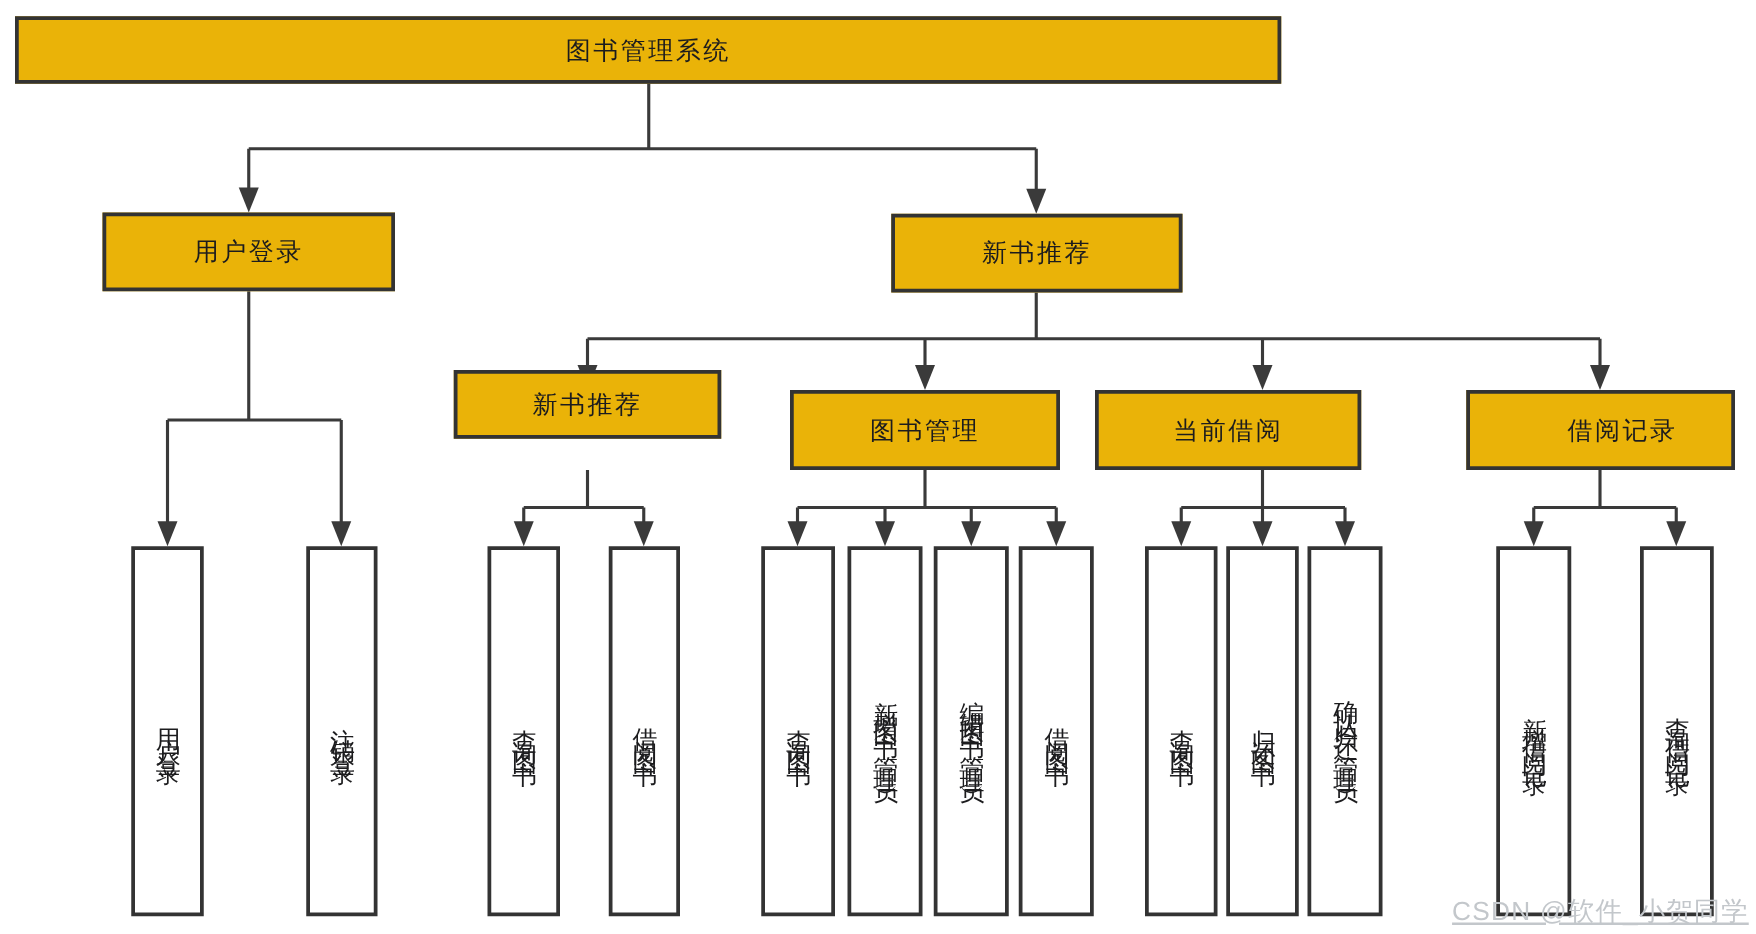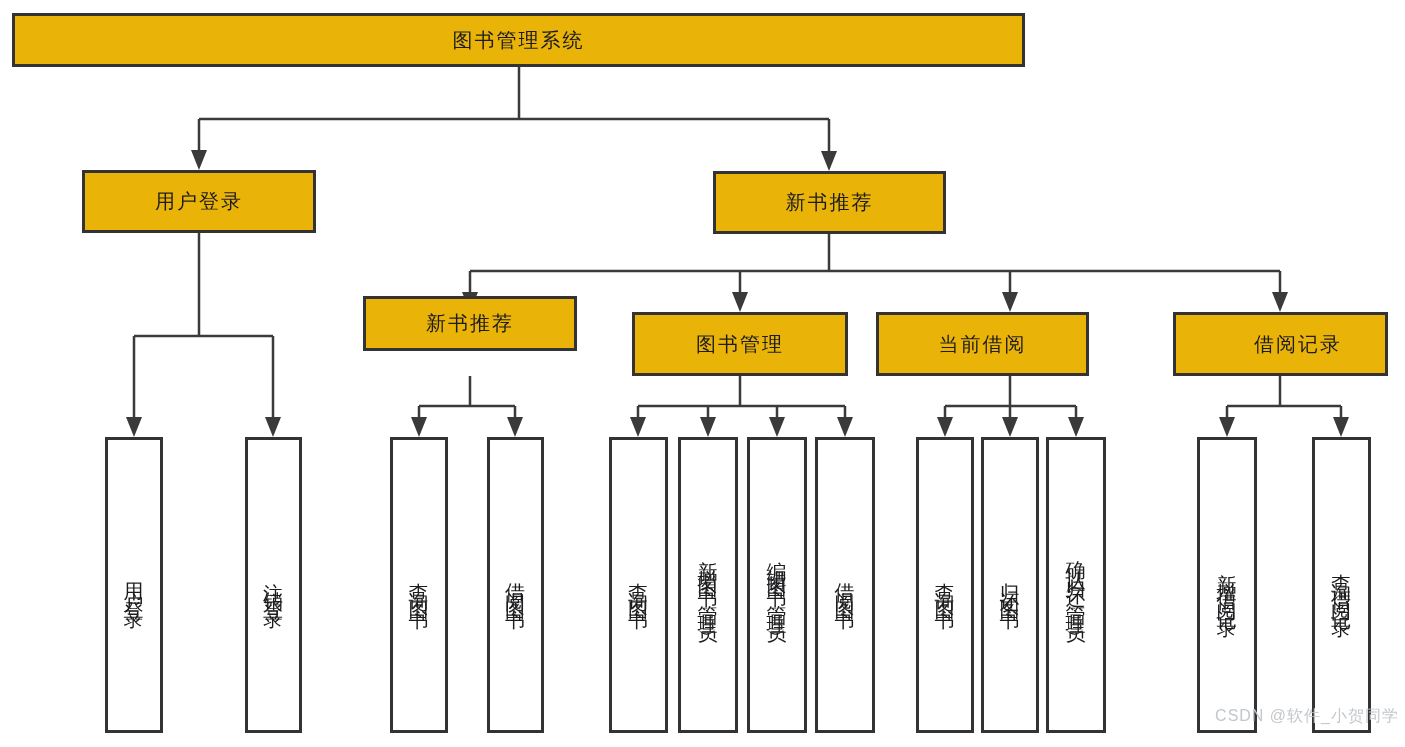--- a/index.html
+++ b/index.html
@@ -23,22 +23,22 @@
   }
   .leaf{
     position:absolute;box-sizing:border-box;background:#fff;
     border:3px solid var(--box);
     top:437px;height:296px;
     display:flex;align-items:center;justify-content:center;
     writing-mode:vertical-rl;text-orientation:mixed;
     font-size:20px;color:var(--text);letter-spacing:9px;line-height:1;
   }
   .watermark{
-    position:absolute;right:6px;bottom:20px;z-index:5;
-    font-size:16px;color:var(--wm);letter-spacing:1px;white-space:nowrap;
+    position:absolute;right:6px;bottom:4px;z-index:5;
+    font-size:21px;color:var(--wm);letter-spacing:1px;white-space:nowrap;text-decoration:underline;
   }
 </style>
 </head>
 <body>
 
 <div class="canvas">
 
   <svg class="wires" viewBox="0 0 1405 747">
     <g stroke="#3a3a3a" stroke-width="2.5" fill="none">
       <path d="M519 66 V119 M199 119 H829 M199 119 V154 M829 119 V155"></path>

